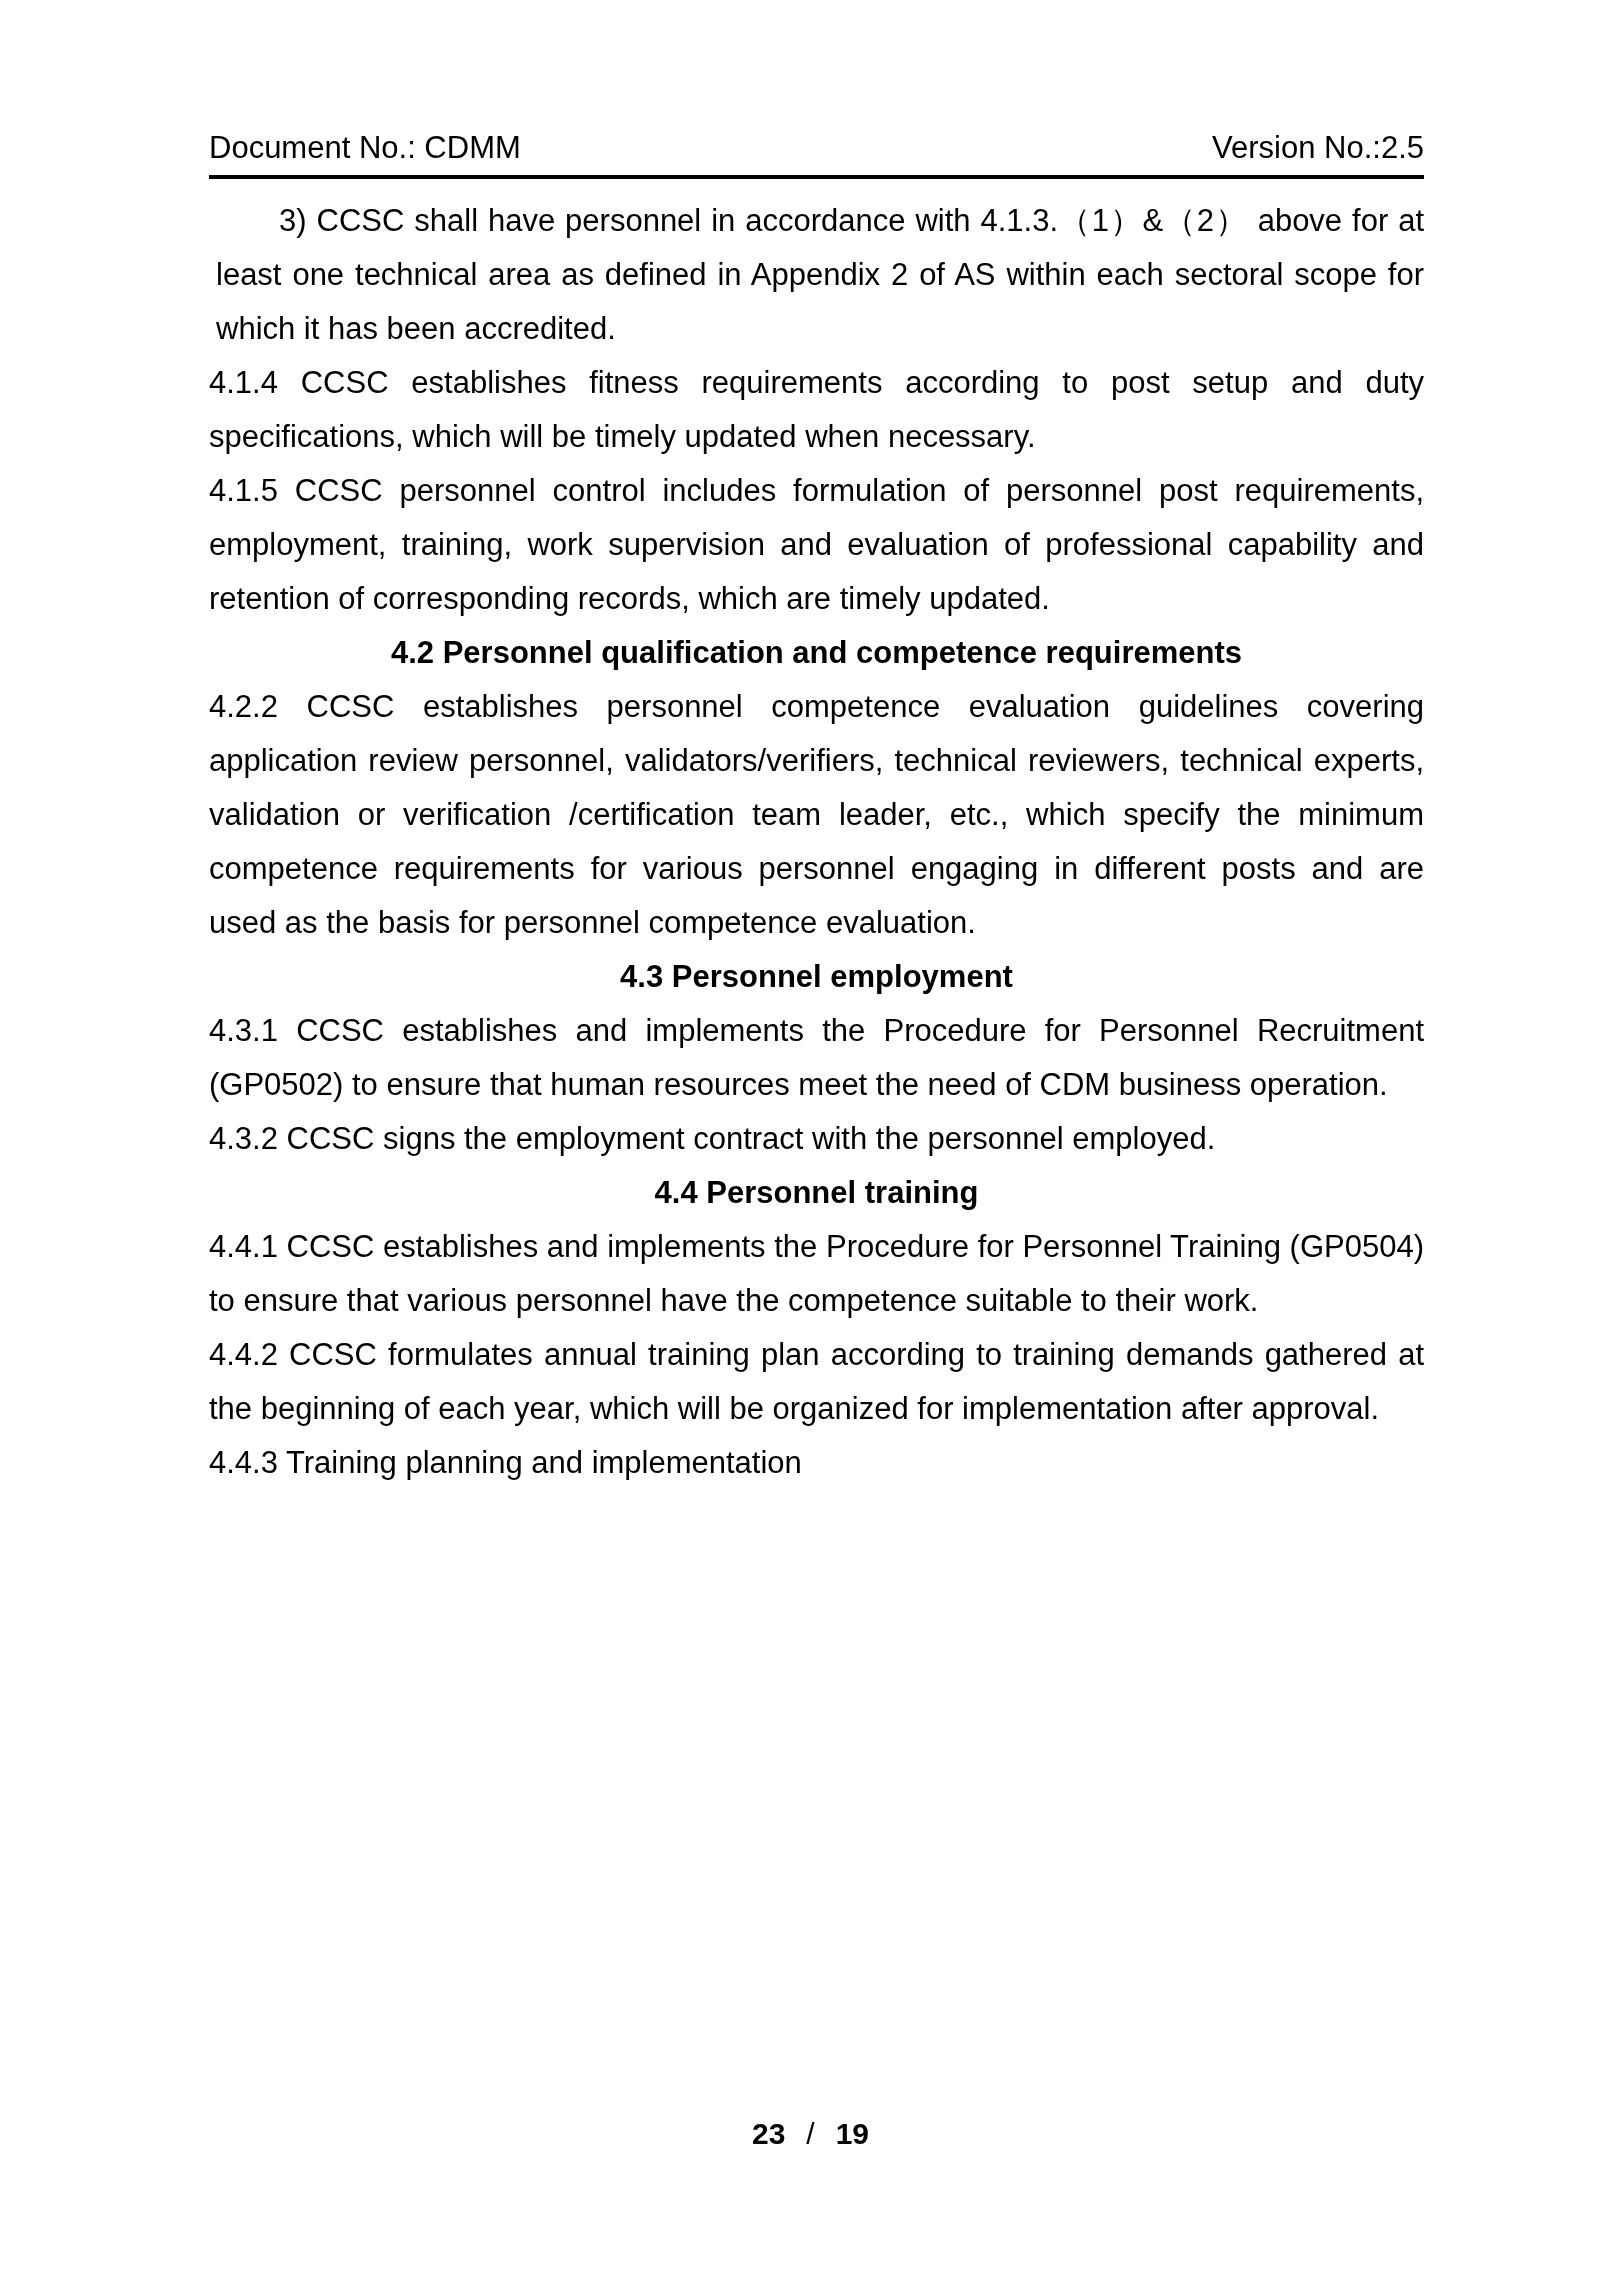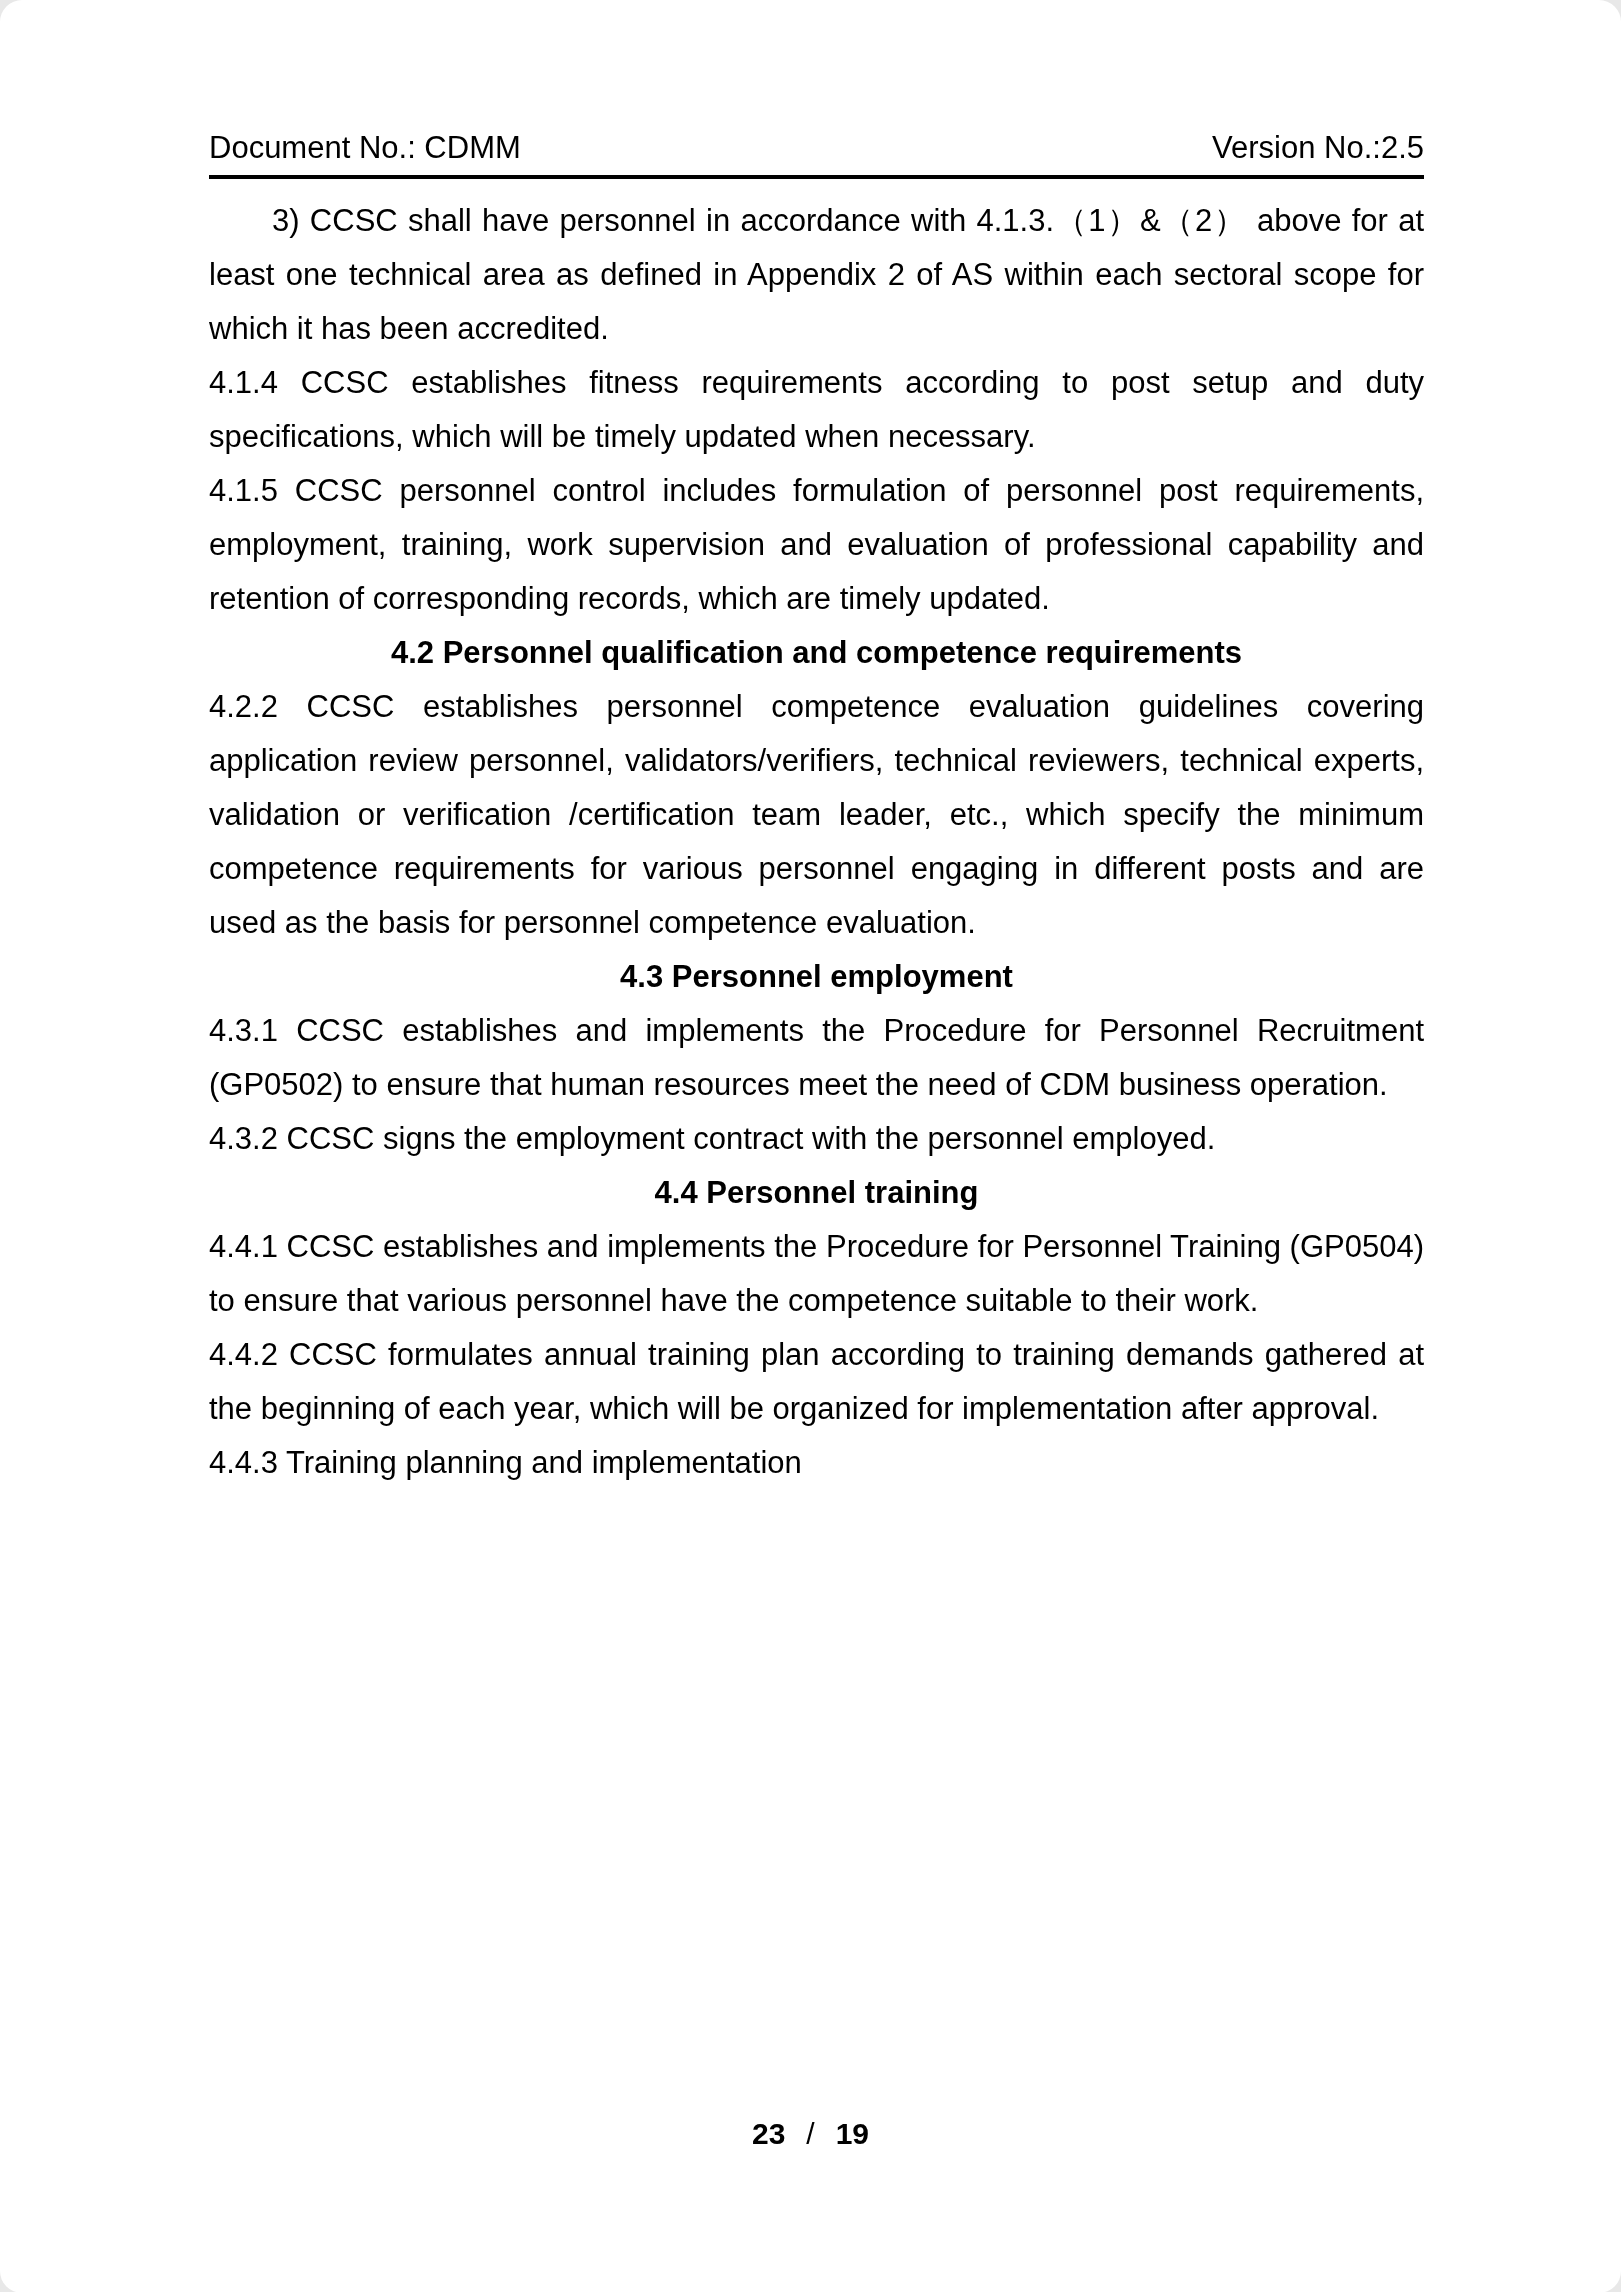--- a/index.html
+++ b/index.html
@@ -5,21 +5,20 @@
   * { margin: 0; padding: 0; box-sizing: border-box; }
   html, body { background: #e8e8e8; }
   .page {
     position: relative;
     width: 1621px;
     height: 2293px;
     background: #ffffff;
     font-family: "Liberation Sans", "DejaVu Sans", sans-serif;
     color: #000000;
     overflow: hidden;
-    border-radius: 22px;
   }
   .header {
     position: absolute;
     top: 130px;
     left: 209px;
     width: 1215px;
     display: flex;
     justify-content: space-between;
     align-items: flex-end;
     font-size: 31px;
@@ -30,21 +29,21 @@
   .content {
     position: absolute;
     top: 194px;
     left: 209px;
     width: 1215px;
     font-size: 31px;
     line-height: 54px;
     text-align: justify;
   }
   .content p { margin: 0; }
-  .content p.indent { text-indent: 63px; }
+  .content p.indent { text-indent: 63px; margin-left: 7px; }
   .content p.heading { font-weight: bold; text-align: center; }
   .footer {
     position: absolute;
     top: 2117px;
     left: 0;
     width: 1621px;
     display: flex;
     justify-content: center;
     align-items: baseline;
     gap: 19px;

